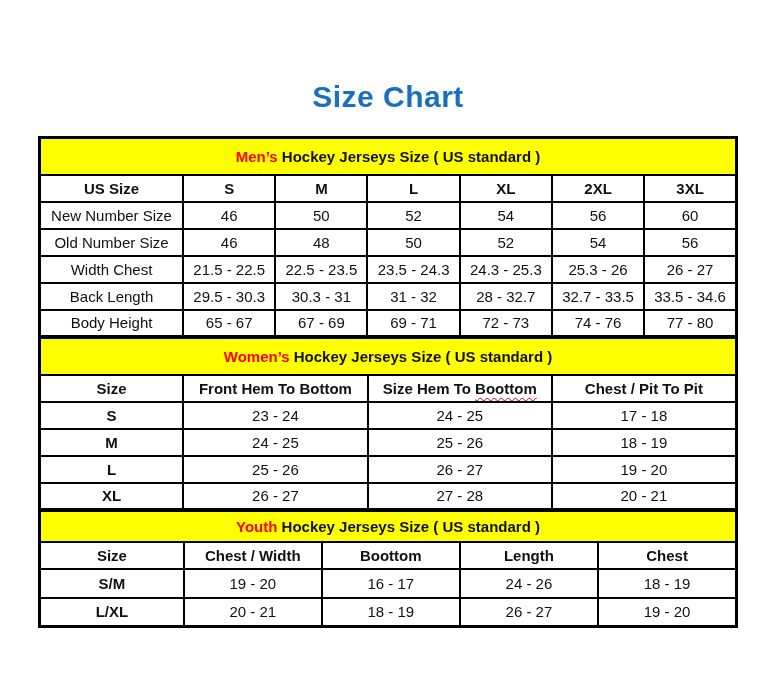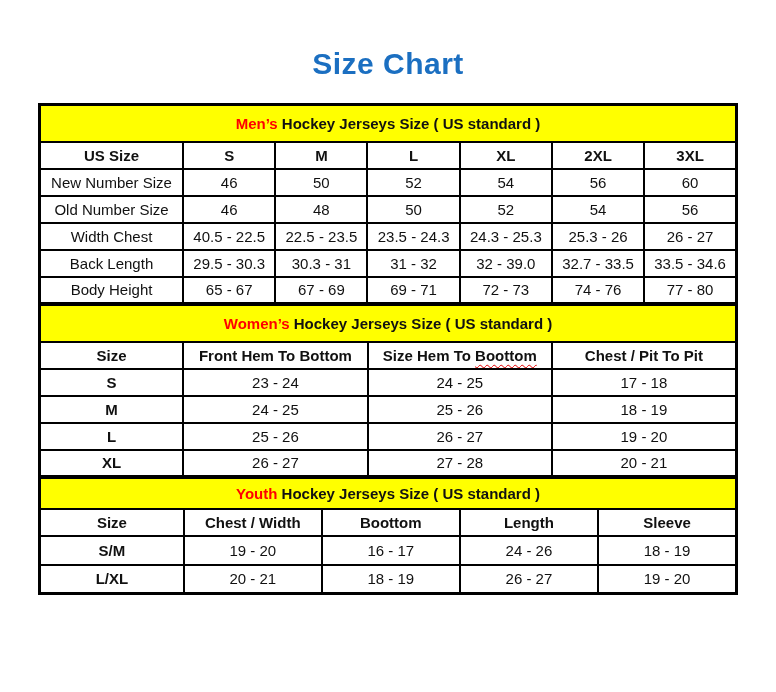--- a/index.html
+++ b/index.html
@@ -9,21 +9,21 @@
     height: 692px;
     background: #ffffff;
     font-family: "Liberation Sans", sans-serif;
     color: #111111;
     overflow: hidden;
   }
   .sheet { width: 776px; height: 692px; position: relative; }
 
   .title {
     margin: 0;
-    padding-top: 46px;
+    padding-top: 79px;
     text-align: center;
     font-size: 30px;
     line-height: 36px;
     font-weight: bold;
     color: var(--title-color, #1b6fc1);
     letter-spacing: 0.5px;
   }
 
   .tables { margin: 21px 0 0 38px; width: 700px; }
 
@@ -117,33 +117,33 @@
             <td class="rowlabel">Old Number Size</td>
             <td class="cell">46</td>
             <td class="cell">48</td>
             <td class="cell">50</td>
             <td class="cell">52</td>
             <td class="cell">54</td>
             <td class="cell">56</td>
           </tr>
           <tr>
             <td class="rowlabel">Width Chest</td>
-            <td class="cell">40.5 - 22.5</td>
+            <td class="cell">21.5 - 22.5</td>
             <td class="cell">22.5 - 23.5</td>
             <td class="cell">23.5 - 24.3</td>
             <td class="cell">24.3 - 25.3</td>
             <td class="cell">25.3 - 26</td>
             <td class="cell">26 - 27</td>
           </tr>
           <tr>
             <td class="rowlabel">Back Length</td>
             <td class="cell">29.5 - 30.3</td>
             <td class="cell">30.3 - 31</td>
             <td class="cell">31 - 32</td>
-            <td class="cell">32 - 39.0</td>
+            <td class="cell">28 - 32.7</td>
             <td class="cell">32.7 - 33.5</td>
             <td class="cell">33.5 - 34.6</td>
           </tr>
           <tr>
             <td class="rowlabel">Body Height</td>
             <td class="cell">65 - 67</td>
             <td class="cell">67 - 69</td>
             <td class="cell">69 - 71</td>
             <td class="cell">72 - 73</td>
             <td class="cell">74 - 76</td>
@@ -204,21 +204,21 @@
         </colgroup>
         <tbody>
           <tr>
             <td colspan="5" class="banner-cell"><span class="hl">Youth</span> <span>Hockey Jerseys Size ( US standard )</span></td>
           </tr>
           <tr>
             <th>Size</th>
             <th>Chest / Width</th>
             <th>Boottom</th>
             <th>Length</th>
-            <th>Sleeve</th>
+            <th>Chest</th>
           </tr>
           <tr>
             <td class="rowlabel">S/M</td>
             <td class="cell">19 - 20</td>
             <td class="cell">16 - 17</td>
             <td class="cell">24 - 26</td>
             <td class="cell">18 - 19</td>
           </tr>
           <tr>
             <td class="rowlabel">L/XL</td>

